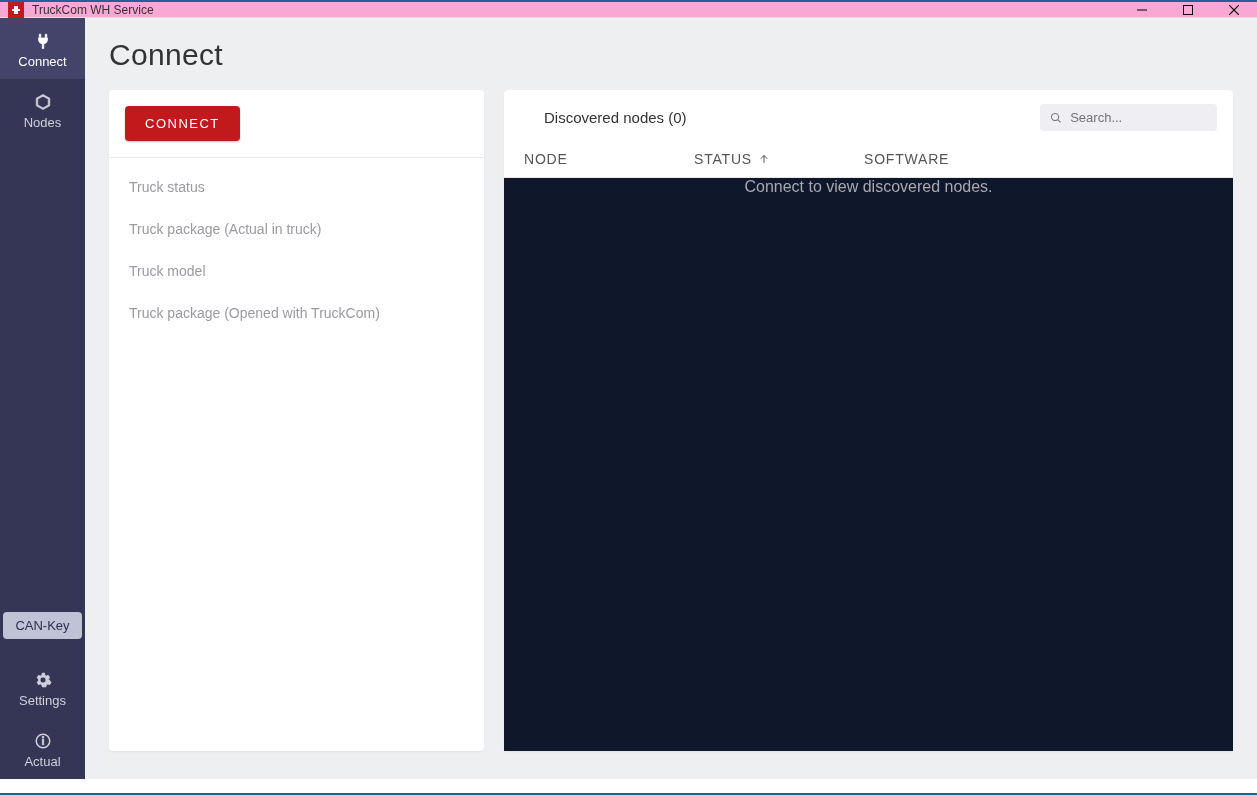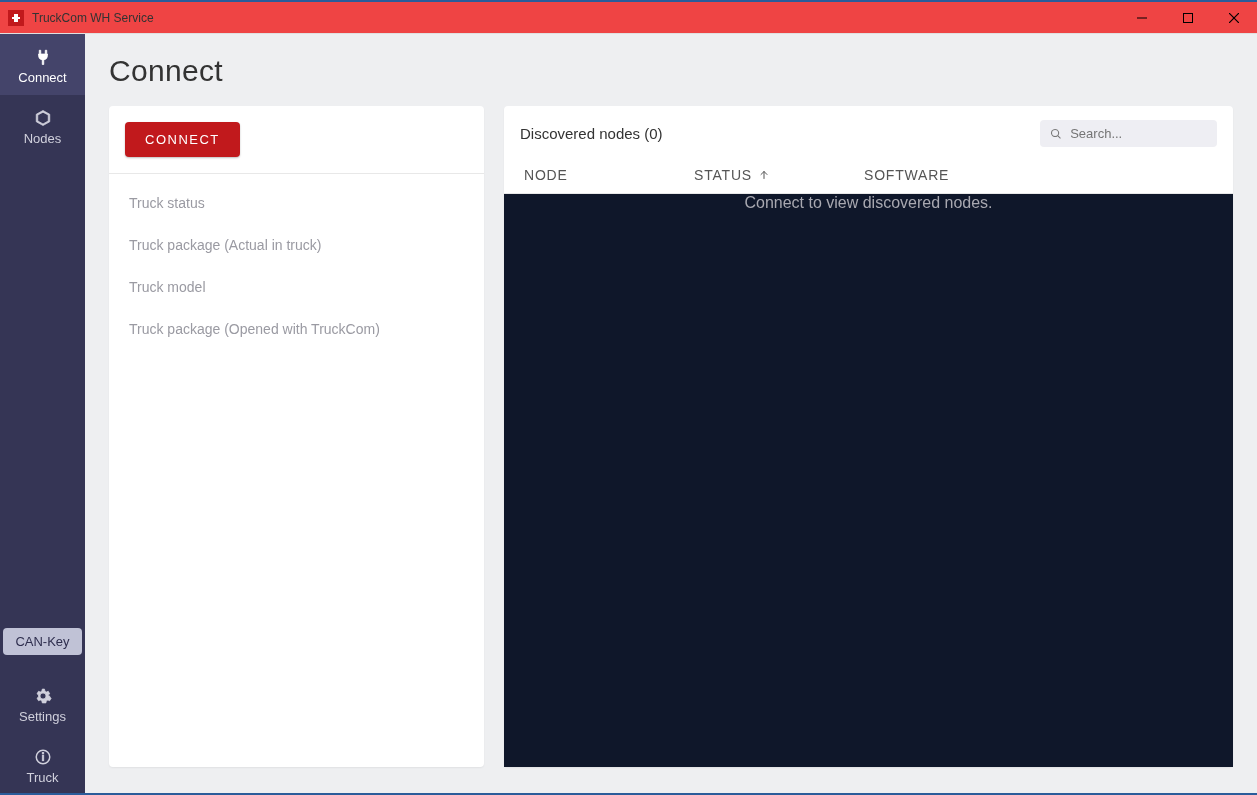--- a/index.html
+++ b/index.html
@@ -6,24 +6,24 @@
 body {
   font-family: "Segoe UI", -apple-system, Arial, sans-serif;
   width: 1257px;
   height: 795px;
   overflow: hidden;
   background: #fff;
   border-top: 2px solid #2a5c9a;
   border-bottom: 2px solid #2a5c9a;
 }
 .titlebar {
-  height: 32px;
-  display: flex;
-  align-items: center;
-  background: #ef4444;
+  height: 16px;
+  display: flex;
+  align-items: center;
+  background: #f9a8d4;
   border-bottom: 1px solid #e0e0e0;
 }
 .titlebar .app-icon {
   width: 16px; height: 16px;
   background: #c1191c;
   margin: 0 8px;
   display: flex; align-items: center; justify-content: center;
 }
 .titlebar .app-icon svg { width: 10px; height: 10px; }
 .titlebar .title { font-size: 12px; color: #333; }
@@ -114,21 +114,21 @@
   padding: 13px 20px;
   font-size: 14px;
   color: #9a9aa2;
 }
 
 .right-header {
   display: flex;
   align-items: center;
   padding: 14px 16px 10px;
 }
-.discovered-title { font-size: 15px; color: #333; font-weight: 500; }
+.discovered-title { font-size: 15px; color: #333; font-weight: 500; margin-left: 24px; }
 .right-header .spacer { flex: 1; }
 .search-box {
   background: #eeeef3;
   border-radius: 4px;
   display: flex;
   align-items: center;
   padding: 6px 10px;
   width: 177px;
 }
 .search-box svg { width: 14px; height: 14px; fill: #777; margin-right: 8px; }
@@ -225,21 +225,21 @@
       <span>Settings</span>
     </div>
     <div class="sidebar-item">
       <span class="ico">
         <svg viewBox="0 0 24 24">
             <circle cx="12" cy="12" r="9" fill="none" stroke="currentColor" stroke-width="2"></circle>
             <rect x="11" y="10" width="2" height="7" fill="currentColor"></rect>
             <rect x="11" y="6" width="2" height="2" fill="currentColor"></rect>
           </svg>
       </span>
-      <span>Truck</span>
+      <span>Actual</span>
     </div>
   </div>
 
   <div class="content">
     <h1 class="page-title">Connect</h1>
 
     <div class="panels">
       <div class="panel left">
         <div class="connect-box">
           <button class="connect-btn">CONNECT</button>

